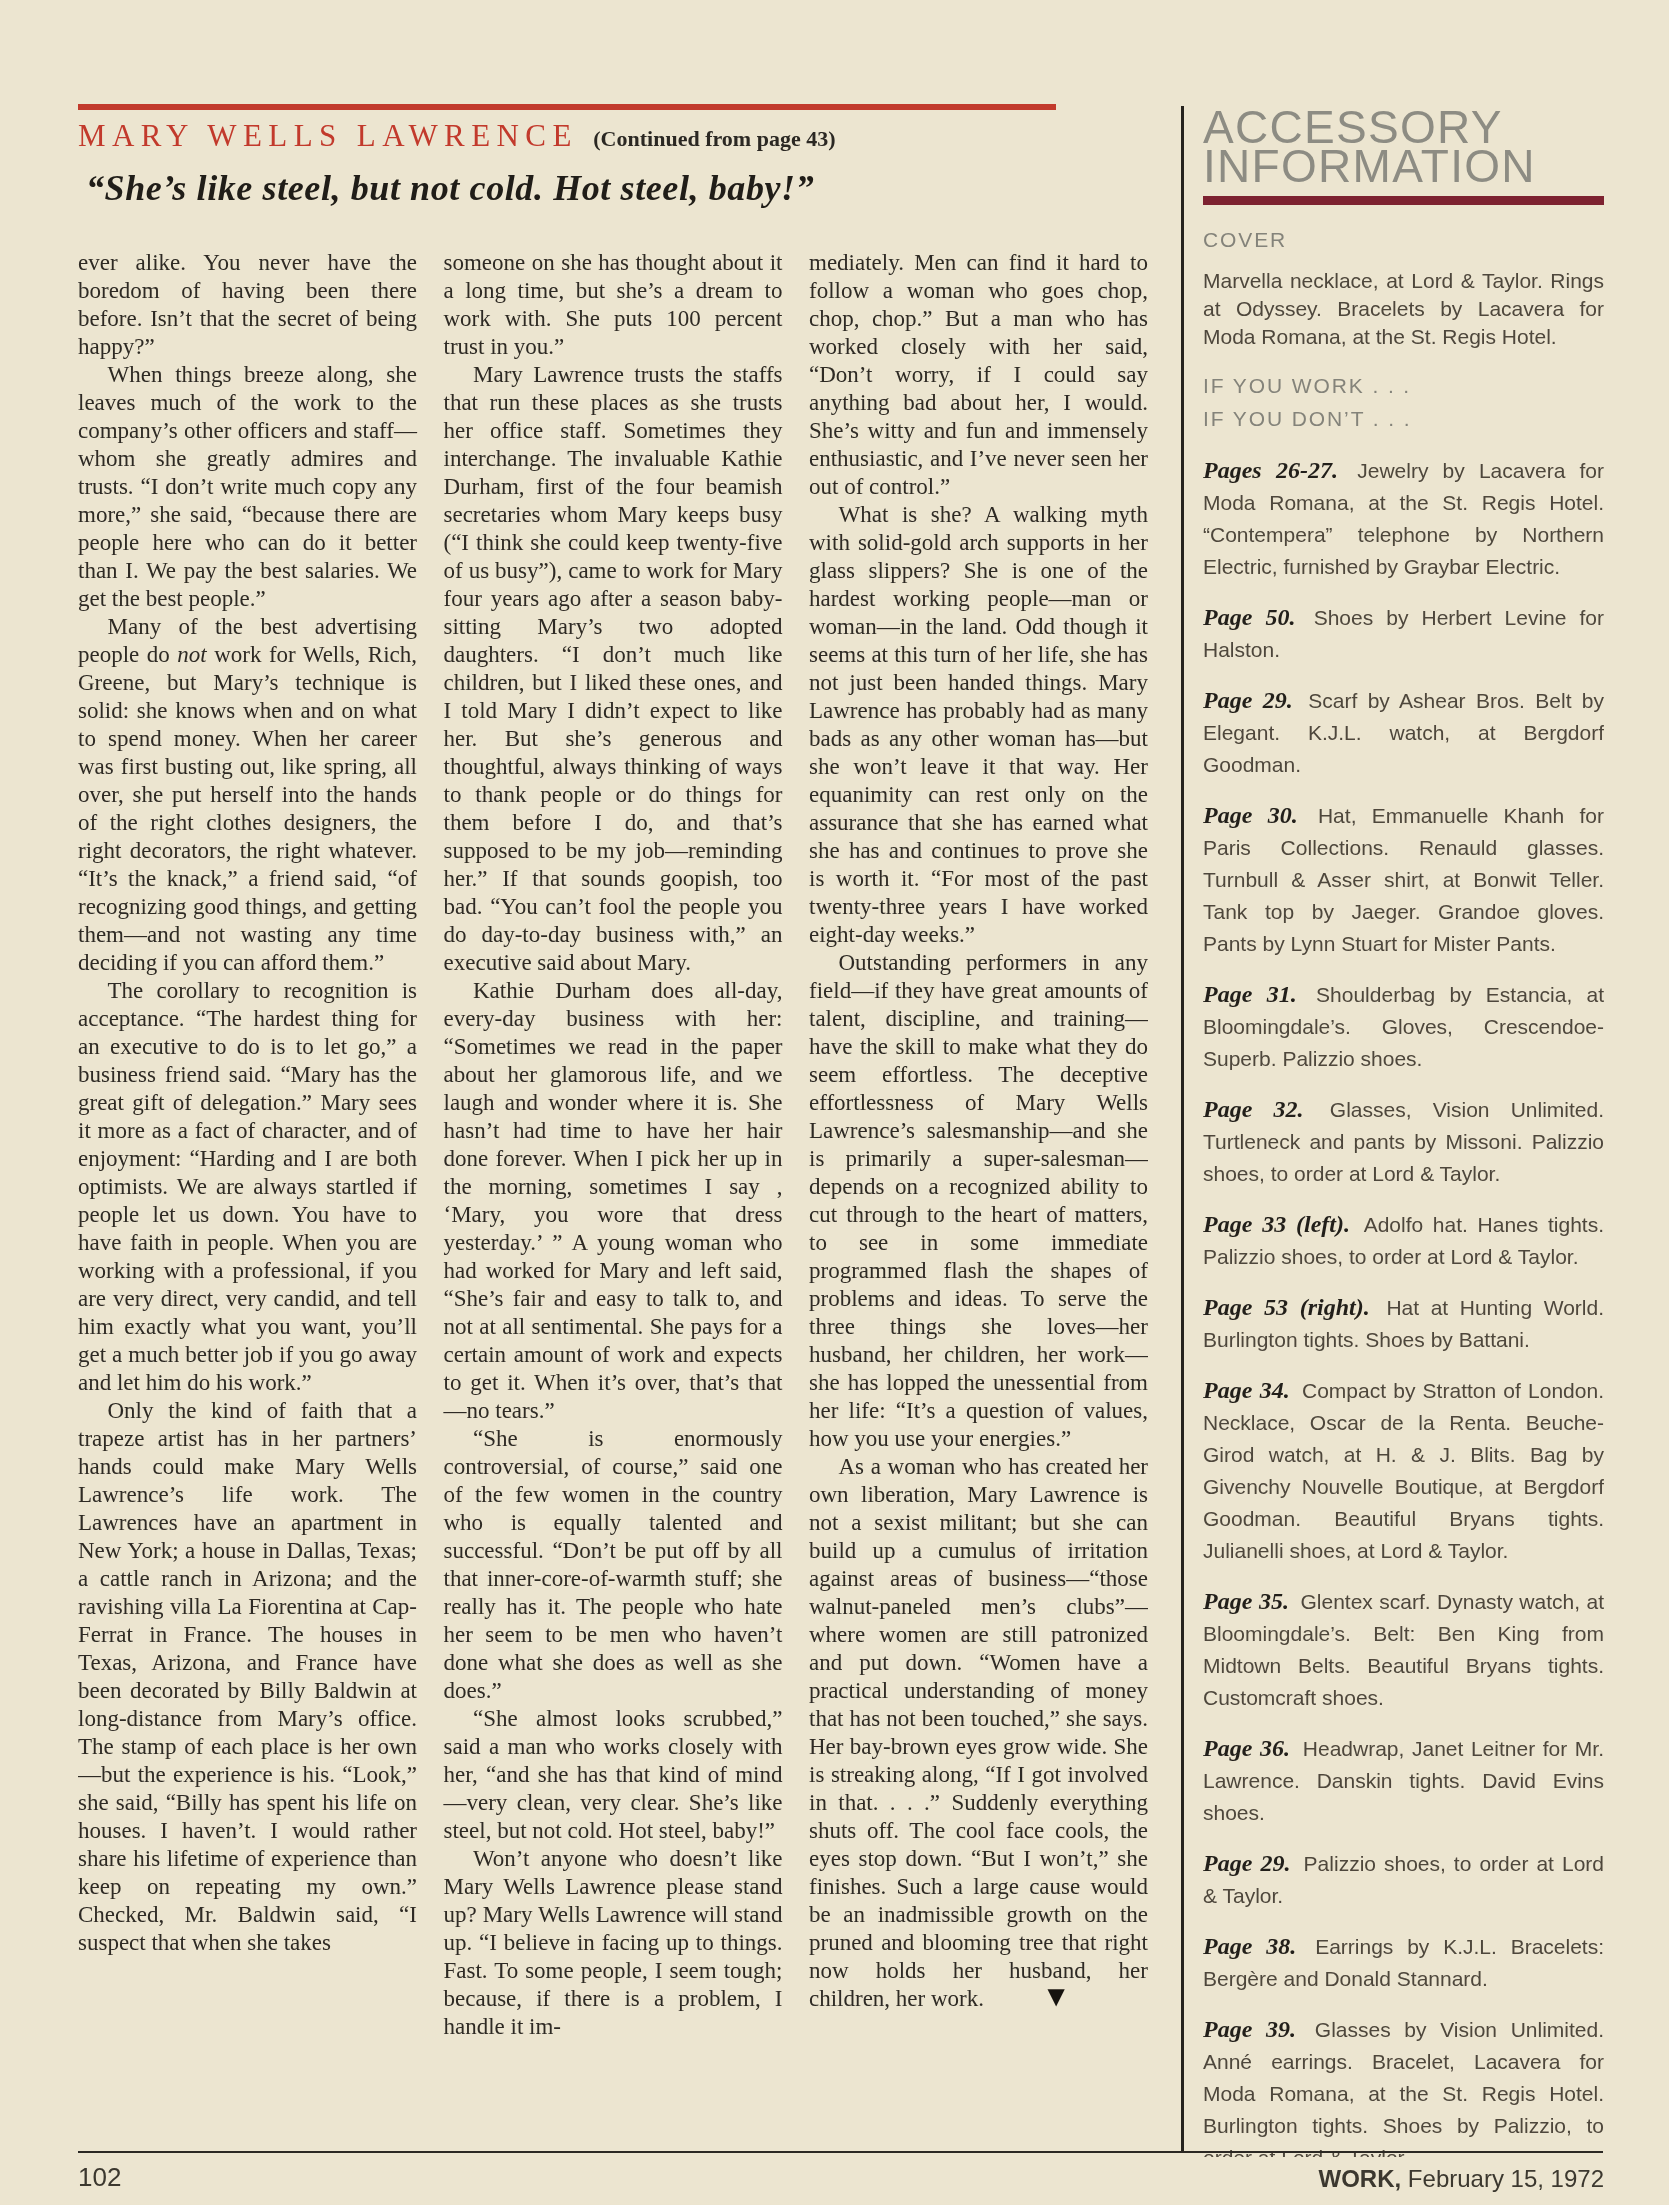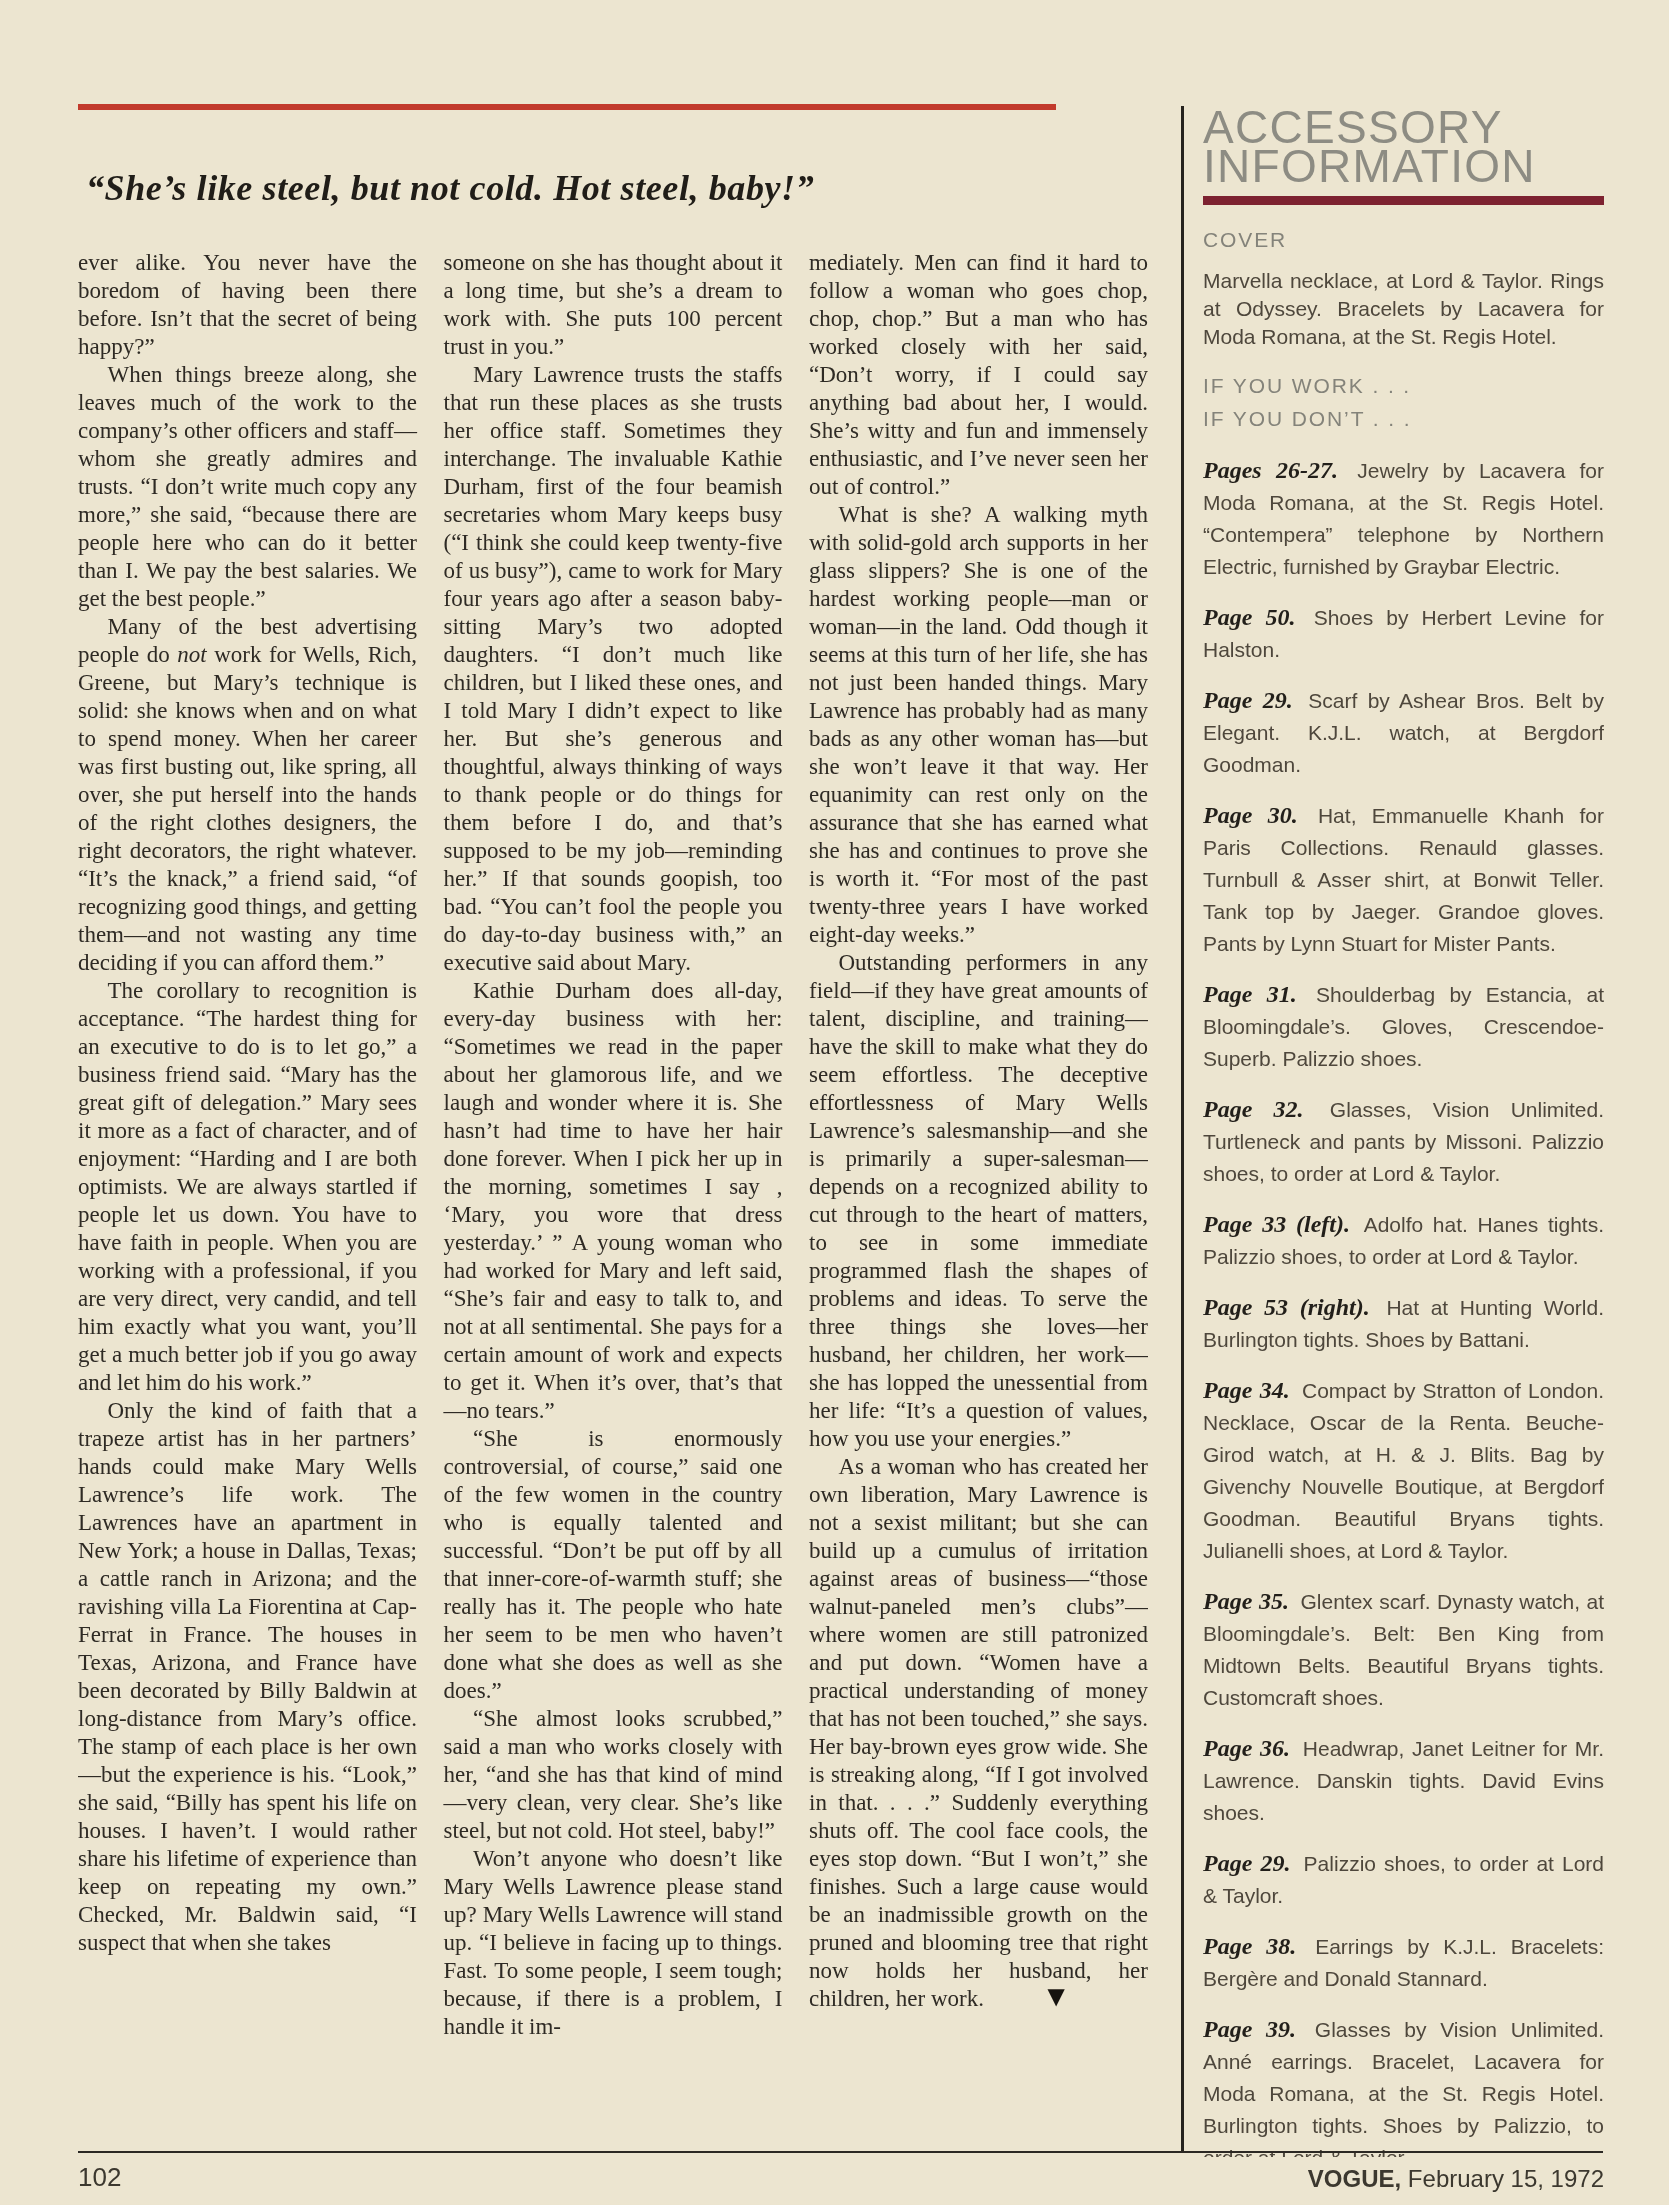--- a/index.html
+++ b/index.html
@@ -94,20 +94,24 @@
   }
   .footer-right .bold { font-weight: 700; }
 </style>
 </head>
 <body>
 
 <div class="page">
 
   <div class="top-rule"></div>
 
+  <div class="kicker">
+    <span class="kicker-title">MARY WELLS LAWRENCE</span>
+    <span class="kicker-cont">(Continued from page 43)</span>
+  </div>
 
   <h1 class="headline">“She’s like steel, but not cold. Hot steel, baby!”</h1>
 
   <div class="columns">
     <div class="col" id="col-0">
         <p class="no-indent">ever alike. You never have the boredom of having been there before. Isn’t that the secret of being happy?”</p>
         <p class="">When things breeze along, she leaves much of the work to the company’s other officers and staff—whom she greatly admires and trusts. “I don’t write much copy any more,” she said, “because there are people here who can do it better than I. We pay the best salaries. We get the best people.”</p>
         <p class="">Many of the best advertising people do <em>not</em> work for Wells, Rich, Greene, but Mary’s technique is solid: she knows when and on what to spend money. When her career was first busting out, like spring, all over, she put herself into the hands of the right clothes designers, the right decorators, the right whatever. “It’s the knack,” a friend said, “of recognizing good things, and getting them—and not wasting any time deciding if you can afford them.”</p>
         <p class="">The corollary to recognition is acceptance. “The hardest thing for an executive to do is to let go,” a business friend said. “Mary has the great gift of delegation.” Mary sees it more as a fact of character, and of enjoyment: “Harding and I are both optimists. We are always startled if people let us down. You have to have faith in people. When you are working with a professional, if you are very direct, very candid, and tell him exactly what you want, you’ll get a much better job if you go away and let him do his work.”</p>
         <p class="">Only the kind of faith that a trapeze artist has in her partners’ hands could make Mary Wells Lawrence’s life work. The Lawrences have an apartment in New York; a house in Dallas, Texas; a cattle ranch in Arizona; and the ravishing villa La Fiorentina at Cap-Ferrat in France. The houses in Texas, Arizona, and France have been decorated by Billy Baldwin at long-distance from Mary’s office. The stamp of each place is her own—but the experience is his. “Look,” she said, “Billy has spent his life on houses. I haven’t. I would rather share his lifetime of experience than keep on repeating my own.” Checked, Mr. Baldwin said, “I suspect that when she takes</p>
@@ -153,16 +157,16 @@
         <div class="sidebar-entry"><span class="entry-label">Page 35.</span><span> Glentex scarf. Dynasty watch, at Bloomingdale’s. Belt: Ben King from Midtown Belts. Beautiful Bryans tights. Customcraft shoes.</span></div>
         <div class="sidebar-entry"><span class="entry-label">Page 36.</span><span> Headwrap, Janet Leitner for Mr. Lawrence. Danskin tights. David Evins shoes.</span></div>
         <div class="sidebar-entry"><span class="entry-label">Page 29.</span><span> Palizzio shoes, to order at Lord &amp; Taylor.</span></div>
         <div class="sidebar-entry"><span class="entry-label">Page 38.</span><span> Earrings by K.J.L. Bracelets: Bergère and Donald Stannard.</span></div>
         <div class="sidebar-entry"><span class="entry-label">Page 39.</span><span> Glasses by Vision Unlimited. Anné earrings. Bracelet, Lacavera for Moda Romana, at the St. Regis Hotel. Burlington tights. Shoes by Palizzio, to order at Lord &amp; Taylor.</span></div>
       </div>
   </aside>
 
   <div class="footer-rule"></div>
   <div class="footer-left">102</div>
-  <div class="footer-right"><span class="bold">VOGUE,</span><span> February 15, 1972</span></div>
+  <div class="footer-right"><span class="bold">WORK,</span><span> February 15, 1972</span></div>
 
 </div>
 
 
 </body></html>

